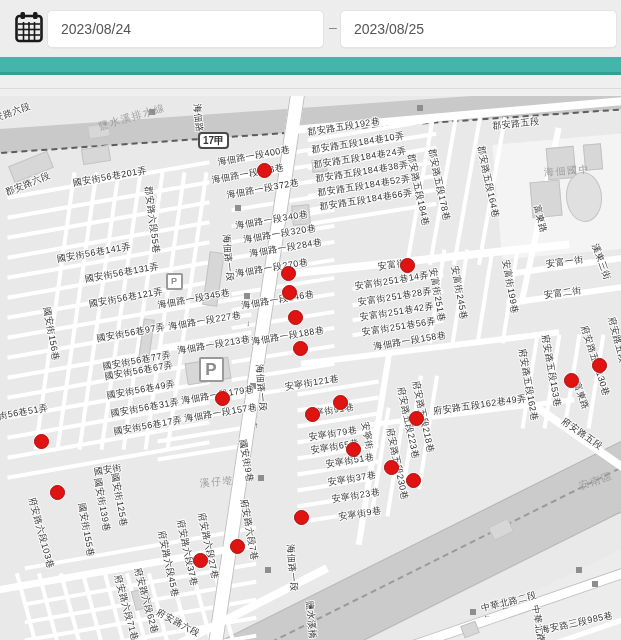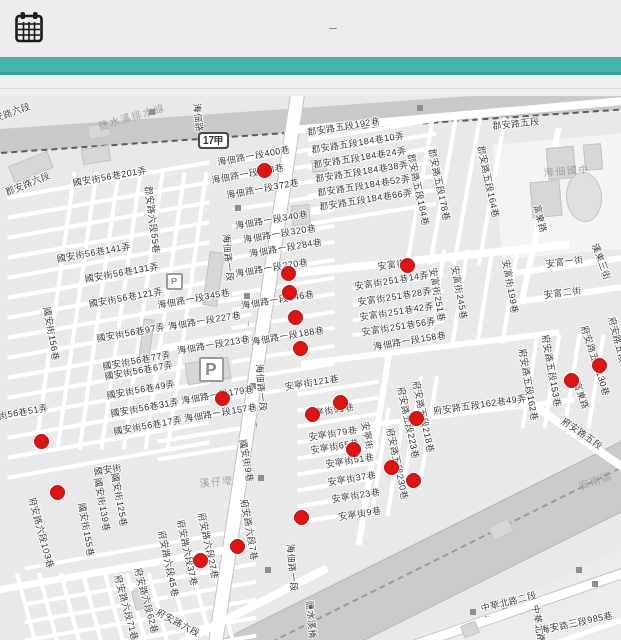--- a/index.html
+++ b/index.html
@@ -59,21 +59,23 @@
     <rect x="18" y="1" width="4.5" height="7" rx="1.5" fill="#1a1a1a"></rect>
     <g stroke="#1a1a1a" stroke-width="1.6">
       <line x1="3" y1="13" x2="25" y2="13"></line>
         <line x1="3" y1="18.5" x2="25" y2="18.5"></line>
         <line x1="3" y1="24" x2="25" y2="24"></line>
       <line x1="8.5" y1="11" x2="8.5" y2="29"></line>
         <line x1="14" y1="11" x2="14" y2="29"></line>
         <line x1="19.5" y1="11" x2="19.5" y2="29"></line>
     </g>
   </svg>
+  <input class="date-field first" readonly="" value="2023/08/24" style="">
   <span class="date-sep">–</span>
+  <input class="date-field second" readonly="" value="2023/08/25" style="">
 </div>
 <div class="tealbar"></div>
 <div class="subbar"></div>
 <div class="hairline"></div>
 
 <div id="map">
   <div id="decor">
       <div class="dec" style="left: 497px; top: 42.5px; width: 130px; height: 115px; background: rgb(244, 244, 244); transform: rotate(-5deg);"></div>
       <div class="dec" style="left: 395px; top: 500px; width: 300px; height: 170px; background: rgb(236, 236, 236); transform: rotate(-26deg);"></div>
       <div class="dec" style="left: -100px; top: 12px; width: 800px; height: 24px; background: rgb(201, 201, 201); transform: rotate(-4deg);"></div>

